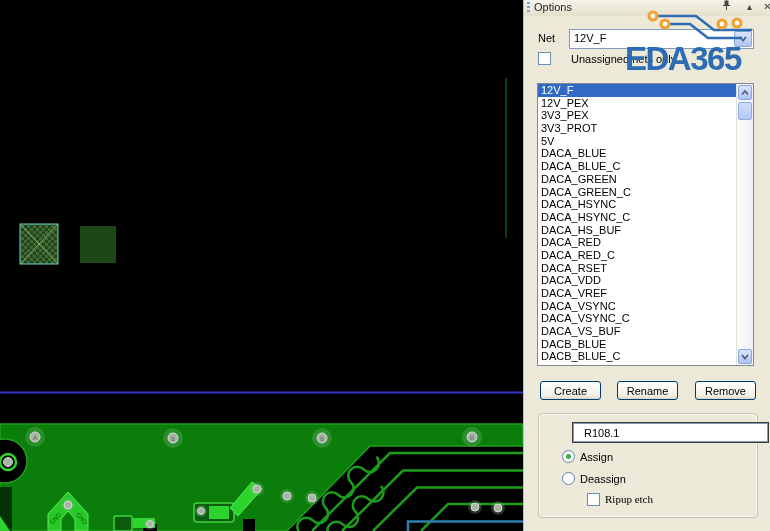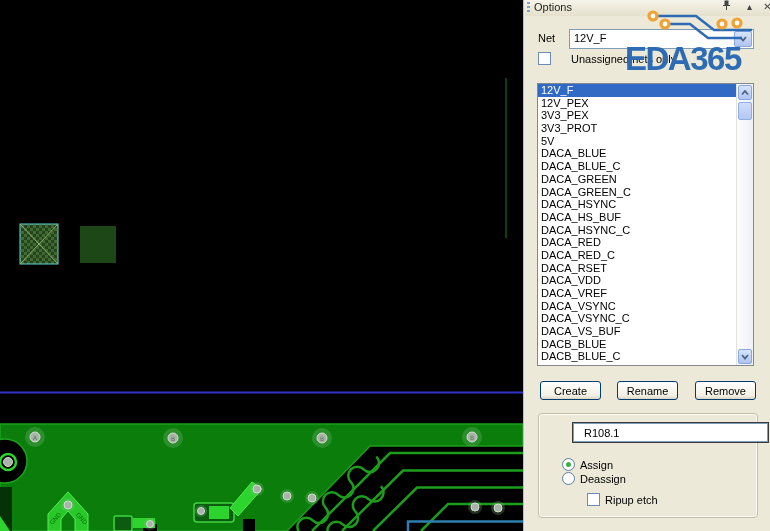--- a/index.html
+++ b/index.html
@@ -68,26 +68,26 @@
       font-size:11px;font-family:inherit;text-align:center;line-height:17px;box-sizing:border-box;}
   #btn-create{left:15px;} #btn-rename{left:92px;} #btn-remove{left:170px;}
   
   #pin-group{position:absolute;left:13px;top:413px;width:218px;height:103px;
       border:1px solid #c2bfa9;border-radius:4px;box-shadow:inset 0 0 0 1px #fdfcf7;}
   #pin-label{position:absolute;left:8px;top:16px;padding-left:33px;}
   #pin-input{position:absolute;left:34px;top:9px;width:173px;height:17px;background:#fff;
       border:1px solid #7f9db9;box-shadow:0 0 0 1px #3b3b3b;font-size:11px;
       font-family:inherit;padding:0 10px;}
   .radio-row{position:absolute;left:23px;display:flex;align-items:center;gap:5px;}
-  #assign-row{top:44px;} #deassign-row{top:58px;}
+  #assign-row{top:36px;} #deassign-row{top:58px;}
   .xp-radio{width:11px;height:11px;border-radius:50%;background:#fff;
       border:1px solid #5a7fa8;position:relative;box-sizing:content-box;}
   .xp-radio.on::after{content:"";position:absolute;left:3px;top:3px;width:5px;height:5px;
       border-radius:50%;background:#3fae49;}
-  #ripup-row{position:absolute;left:48px;top:79px;display:flex;align-items:flex-end;gap:5px;}
+  #ripup-row{position:absolute;left:48px;top:79px;display:flex;align-items:flex-start;gap:5px;font-family:Liberation Serif, serif;}
 </style>
 </head>
 <body>
 
 <div id="canvas">
   <svg width="523" height="531" viewBox="0 0 523 531">
     <defs>
       <pattern id="xhatch" width="6" height="6" patternUnits="userSpaceOnUse">
         <rect width="6" height="6" fill="#25431d"></rect>
         <rect width="3" height="3" fill="#3f6b33"></rect>
@@ -241,22 +241,22 @@
         <div class="net-item selected">12V_F</div>
         <div class="net-item">12V_PEX</div>
         <div class="net-item">3V3_PEX</div>
         <div class="net-item">3V3_PROT</div>
         <div class="net-item">5V</div>
         <div class="net-item">DACA_BLUE</div>
         <div class="net-item">DACA_BLUE_C</div>
         <div class="net-item">DACA_GREEN</div>
         <div class="net-item">DACA_GREEN_C</div>
         <div class="net-item">DACA_HSYNC</div>
+        <div class="net-item">DACA_HSYNC_C</div>
         <div class="net-item">DACA_HS_BUF</div>
-        <div class="net-item">DACA_HSYNC_C</div>
         <div class="net-item">DACA_RED</div>
         <div class="net-item">DACA_RED_C</div>
         <div class="net-item">DACA_RSET</div>
         <div class="net-item">DACA_VDD</div>
         <div class="net-item">DACA_VREF</div>
         <div class="net-item">DACA_VSYNC</div>
         <div class="net-item">DACA_VSYNC_C</div>
         <div class="net-item">DACA_VS_BUF</div>
         <div class="net-item">DACB_BLUE</div>
         <div class="net-item">DACB_BLUE_C</div>

